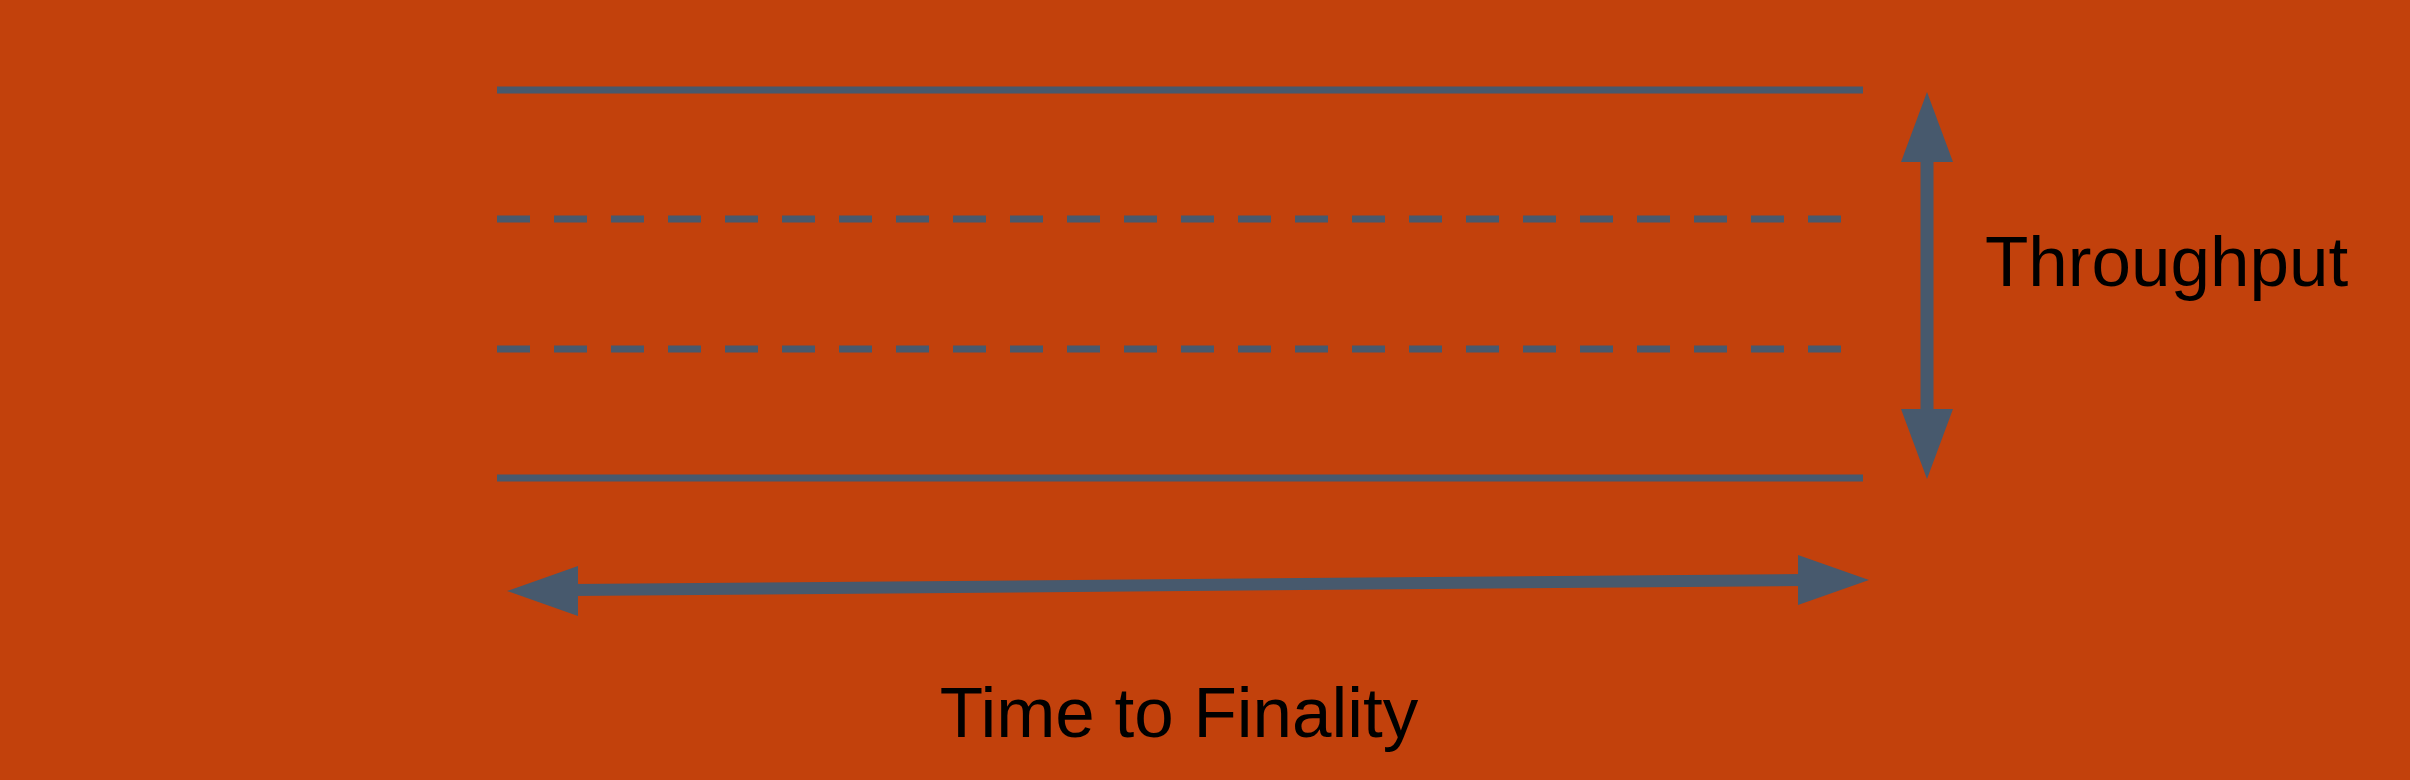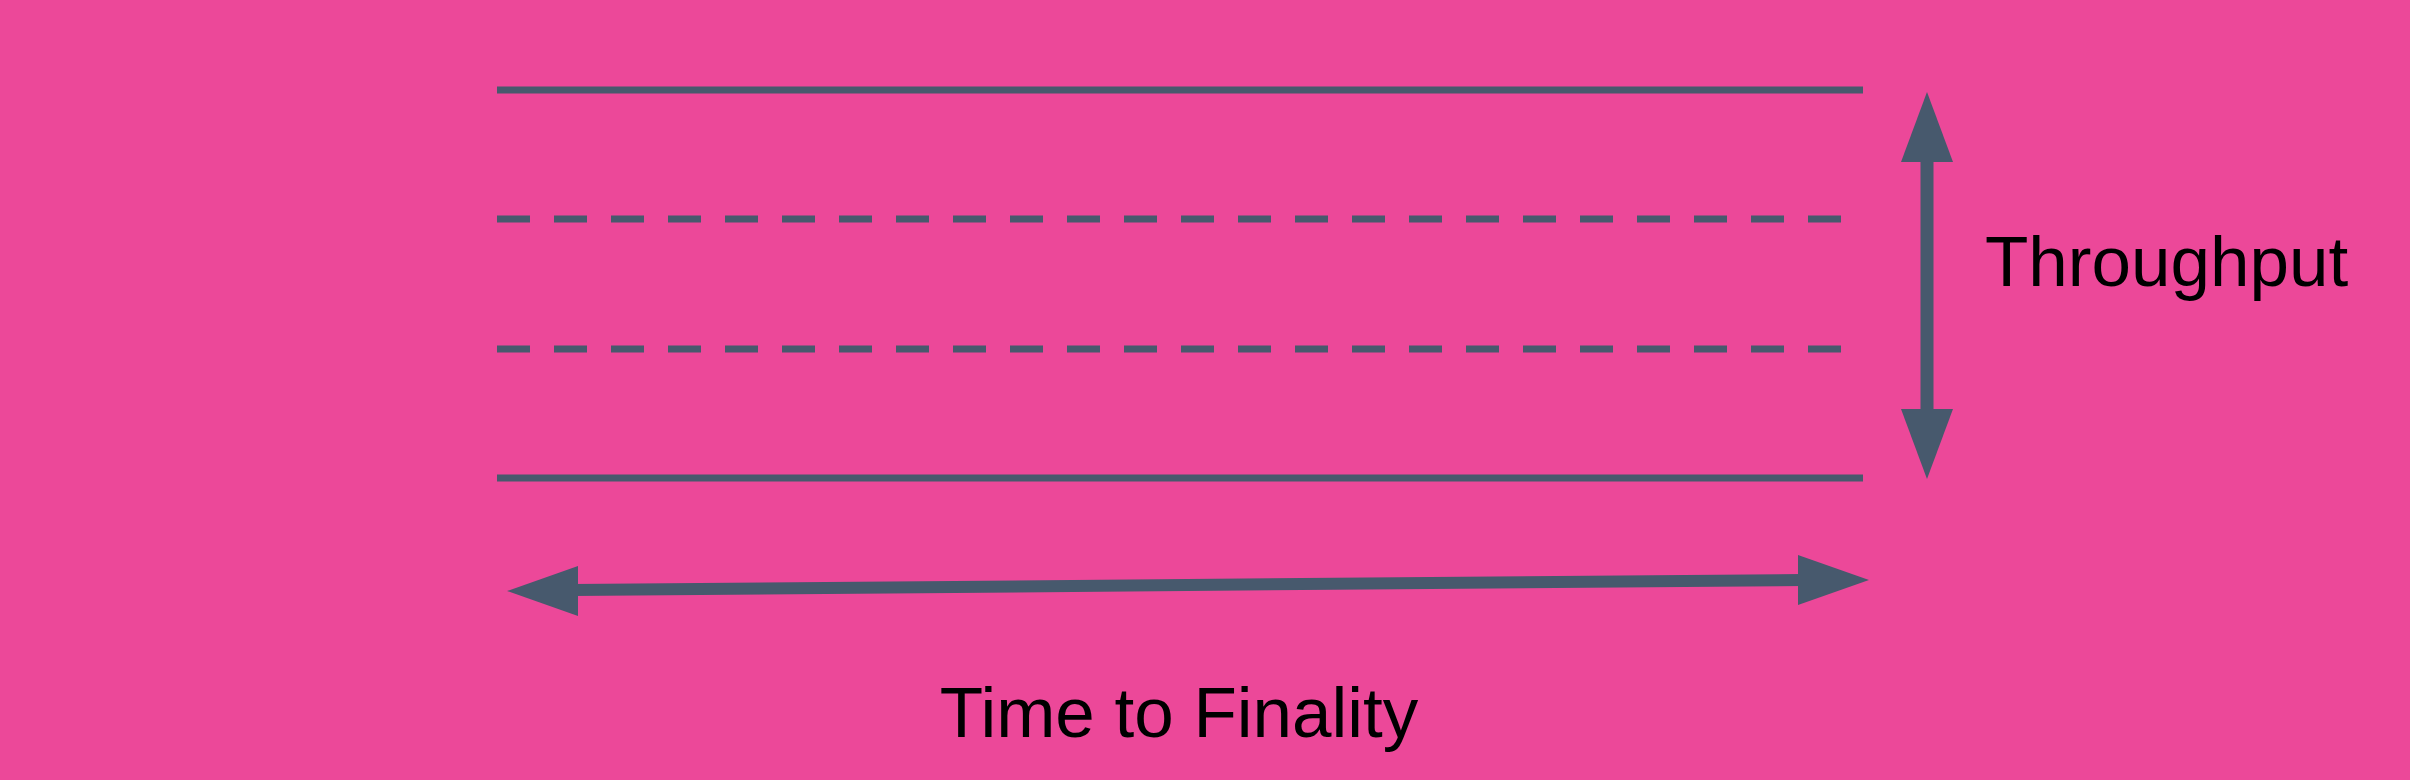--- a/index.html
+++ b/index.html
@@ -4,21 +4,21 @@
 <style>
   html, body {
     margin: 0;
     padding: 0;
     background: #ffffff;
   }
   .stage {
     position: relative;
     width: 2410px;
     height: 780px;
-    background: #ec4899;
+    background: #c2410c;
     overflow: hidden;
     font-family: "Liberation Sans", sans-serif;
   }
   svg { display: block; }
   .band-line {
     stroke: #47596d;
     stroke-width: 7;
     fill: none;
   }
   .band-line.dashed {

